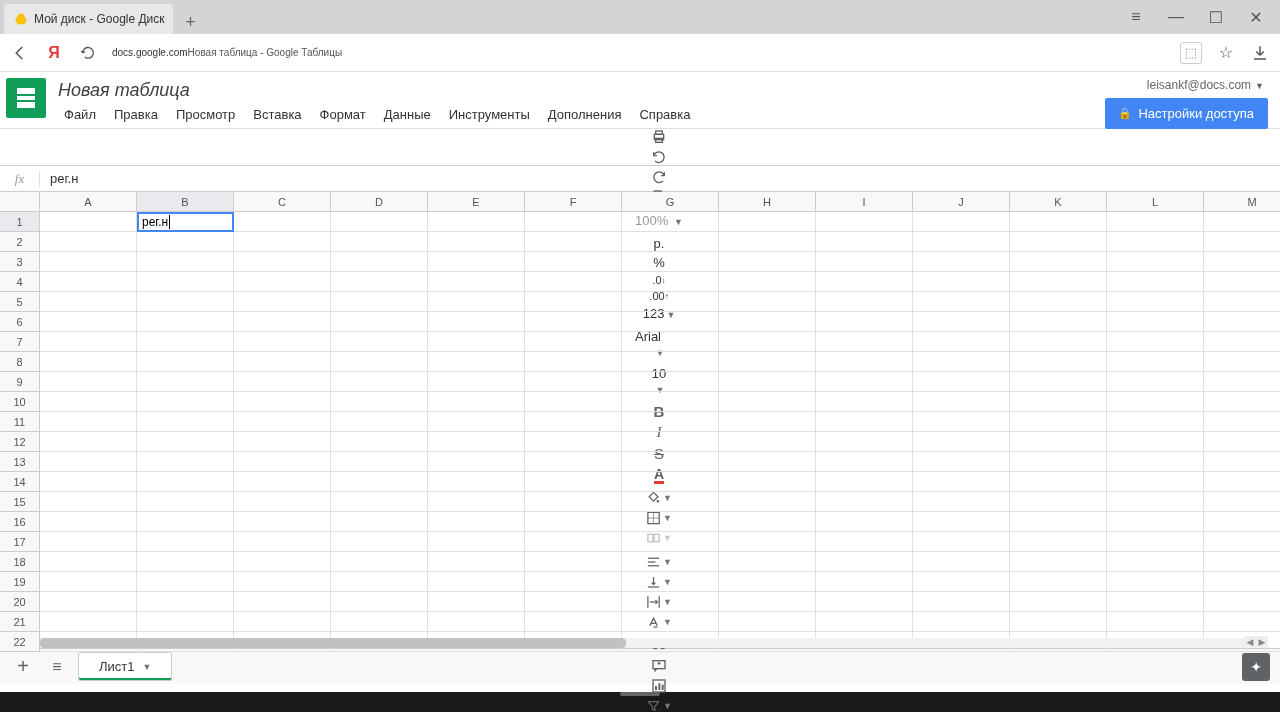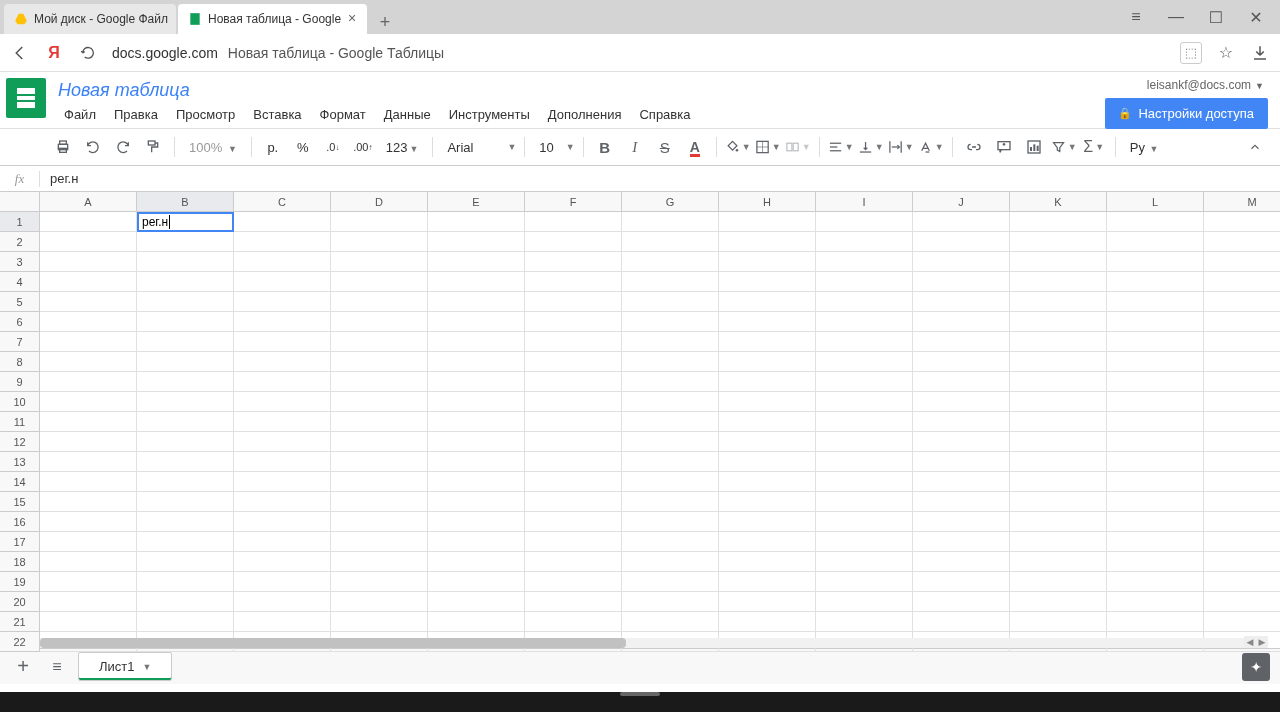--- a/index.html
+++ b/index.html
@@ -11,46 +11,46 @@
 .tab.active { background: #fff; }
 .tab-icon { width: 14px; height: 14px; margin-right: 6px; flex-shrink: 0; }
 .tab-title { white-space: nowrap; overflow: hidden; text-overflow: ellipsis; flex: 1; }
 .tab-close { width: 14px; height: 14px; margin-left: 4px; color: #666; font-size: 14px; text-align: center; line-height: 12px; }
 .new-tab { width: 24px; height: 24px; display: flex; align-items: center; justify-content: center; color: #666; font-size: 18px; margin-left: 4px; cursor: pointer; }
 .window-controls { margin-left: auto; display: flex; align-items: center; height: 34px; padding-right: 4px; }
 .wc-btn { width: 40px; height: 28px; display: flex; align-items: center; justify-content: center; color: #555; cursor: pointer; }
 
 .addr-bar { height: 38px; background: #fff; border-bottom: 1px solid #e0e0e0; display: flex; align-items: center; padding: 0 10px; gap: 14px; }
 .addr-btn { width: 20px; height: 20px; color: #555; display: flex; align-items: center; justify-content: center; cursor: pointer; }
-.url-box { flex: 1; display: flex; align-items: flex-end; gap: 10px; font-size: 14px; }
+.url-box { flex: 1; display: flex; align-items: flex-end; font-size: 10px; }
 .url-domain { color: #333; }
 .url-title { color: #555; }
 .addr-right { display: flex; align-items: center; gap: 14px; margin-left: auto; }
 .addr-icon-box { width: 22px; height: 22px; border: 1px solid #ccc; border-radius: 3px; display: flex; align-items: center; justify-content: center; color: #888; font-size: 13px; }
 
 
 .sheets-header { display: flex; align-items: flex-start; padding: 6px 12px 0 6px; height: 56px; }
 .sheets-logo { width: 40px; height: 40px; background: #0f9d58; border-radius: 2px; display: flex; align-items: center; justify-content: center; margin-right: 10px; }
 .sheets-logo-inner { width: 18px; height: 20px; background: #fff; position: relative; }
 .sheets-logo-inner::before, .sheets-logo-inner::after { content: ''; position: absolute; background: #0f9d58; }
 .sheets-logo-inner::before { left: 0; right: 0; top: 6px; height: 2px; }
 .sheets-logo-inner::after { left: 0; right: 0; top: 12px; height: 2px; }
 .header-mid { flex: 1; }
-.doc-title { font-size: 18px; color: #3b82f6; font-style: italic; padding: 2px 2px 0 2px; }
+.doc-title { font-size: 18px; color: #404040; font-style: italic; padding: 2px 2px 0 2px; }
 .menu-bar { display: flex; gap: 2px; margin-top: 2px; }
 .menu-item { padding: 4px 8px; font-size: 13px; color: #333; cursor: pointer; }
 .header-right { display: flex; align-items: center; gap: 10px; }
 .user-email { font-size: 12px; color: #666; padding-right: 4px; }
 .email-arrow { font-size: 9px; color: #666; margin-left: 4px; }
 .comments-btn { padding: 8px 14px; background: #f5f5f5; border: 1px solid #ccc; border-radius: 2px; font-size: 13px; color: #333; cursor: pointer; }
 .share-btn { padding: 8px 14px; background: #4285f4; color: #fff; border-radius: 2px; font-size: 13px; display: flex; align-items: center; gap: 6px; cursor: pointer; }
 .lock-icon { font-size: 11px; }
 
 
-.toolbar { height: 38px; border-top: 1px solid #e0e0e0; border-bottom: 1px solid #ccc; display: flex; align-items: center; padding: 0 12px 0 50px; gap: 4px; }
+.toolbar { height: 38px; border-top: 1px solid #e0e0e0; border-bottom: 1px solid #ccc; display: flex; align-items: center; padding: 0 12px 0 50px; gap: 4px; flex-direction: column; }
 .tb-btn { width: 26px; height: 26px; display: flex; align-items: center; justify-content: center; color: #5f6368; cursor: pointer; font-size: 15px; border-radius: 2px; }
 .tb-sep { width: 1px; height: 20px; background: #ddd; margin: 0 4px; }
 .tb-text { font-size: 13px; color: #999; padding: 0 6px; }
 .tb-text.dark { color: #333; }
 .tb-font { min-width: 60px; }
 .tb-dropdown-arrow { font-size: 9px; color: #777; margin-left: 2px; }
 .tb-color-A { position: relative; font-size: 14px; font-weight: bold; }
 .tb-color-A::after { content: ''; position: absolute; bottom: -2px; left: 0; right: 0; height: 3px; background: #e53935; }
 .collapse-btn { margin-left: auto; }
 
@@ -95,30 +95,21 @@
 </head>
 <body>
 
 <div class="browser-tabs">
   <div class="tab">
     <span class="tab-icon">
         <svg viewBox="0 0 24 24">
           <polygon points="8,3 16,3 22,15 18,21 6,21 2,15" fill="#ffc107"></polygon>
         </svg>
       </span>
-    <span class="tab-title">Мой диск - Google Файл</span>
-  </div>
-  <div class="tab active">
-    <span class="tab-icon">
-        <svg viewBox="0 0 24 24">
-          <rect x="4" y="2" width="16" height="20" fill="#0f9d58"></rect>
-        </svg>
-      </span>
-    <span class="tab-title">Новая таблица - Google</span>
-    <span class="tab-close">×</span>
+    <span class="tab-title">Мой диск - Google Диск</span>
   </div>
   <div class="new-tab">+</div>
   <div class="window-controls">
     <div class="wc-btn">≡</div>
     <div class="wc-btn">—</div>
     <div class="wc-btn">☐</div>
     <div class="wc-btn">✕</div>
   </div>
 </div>
 

